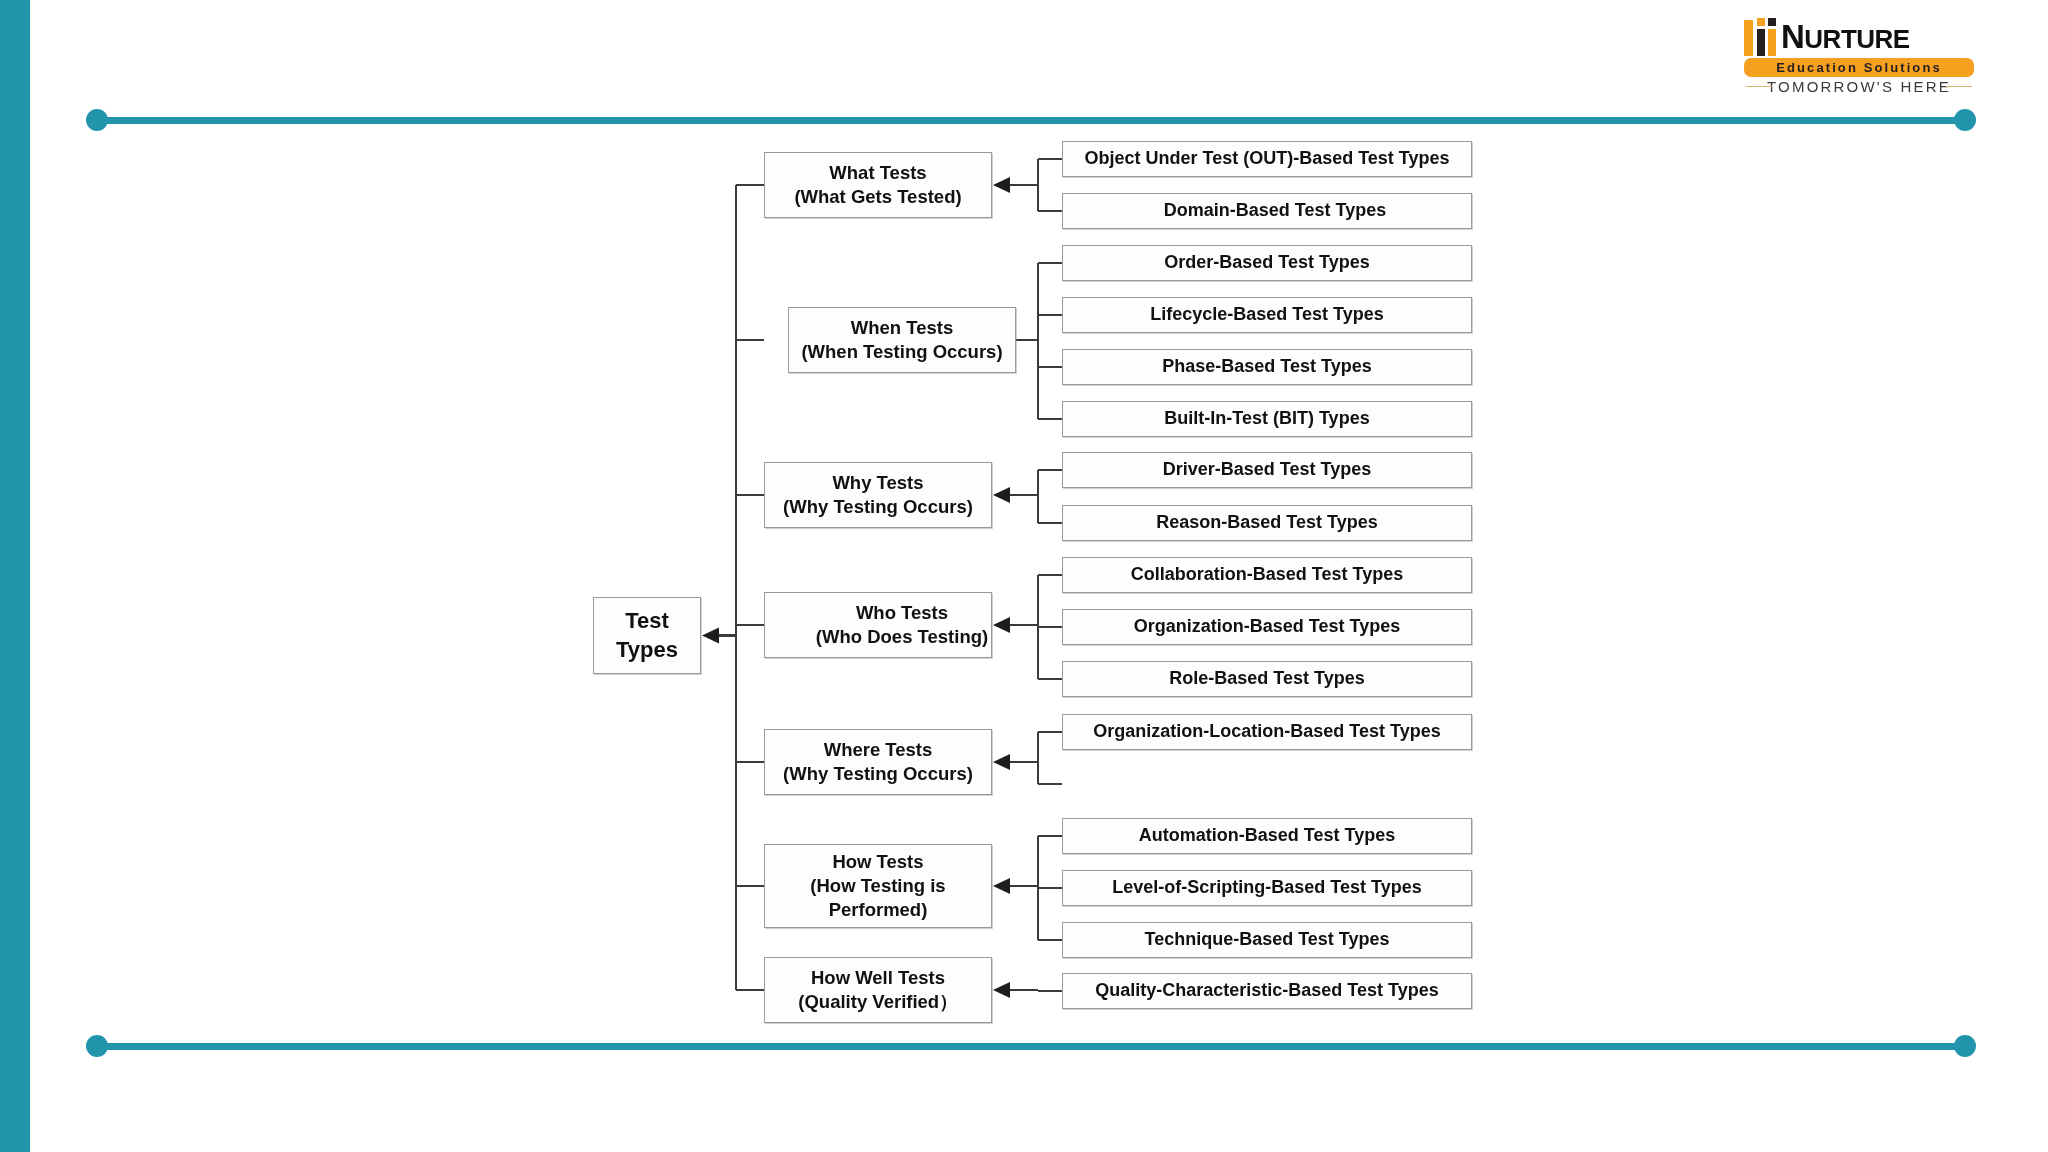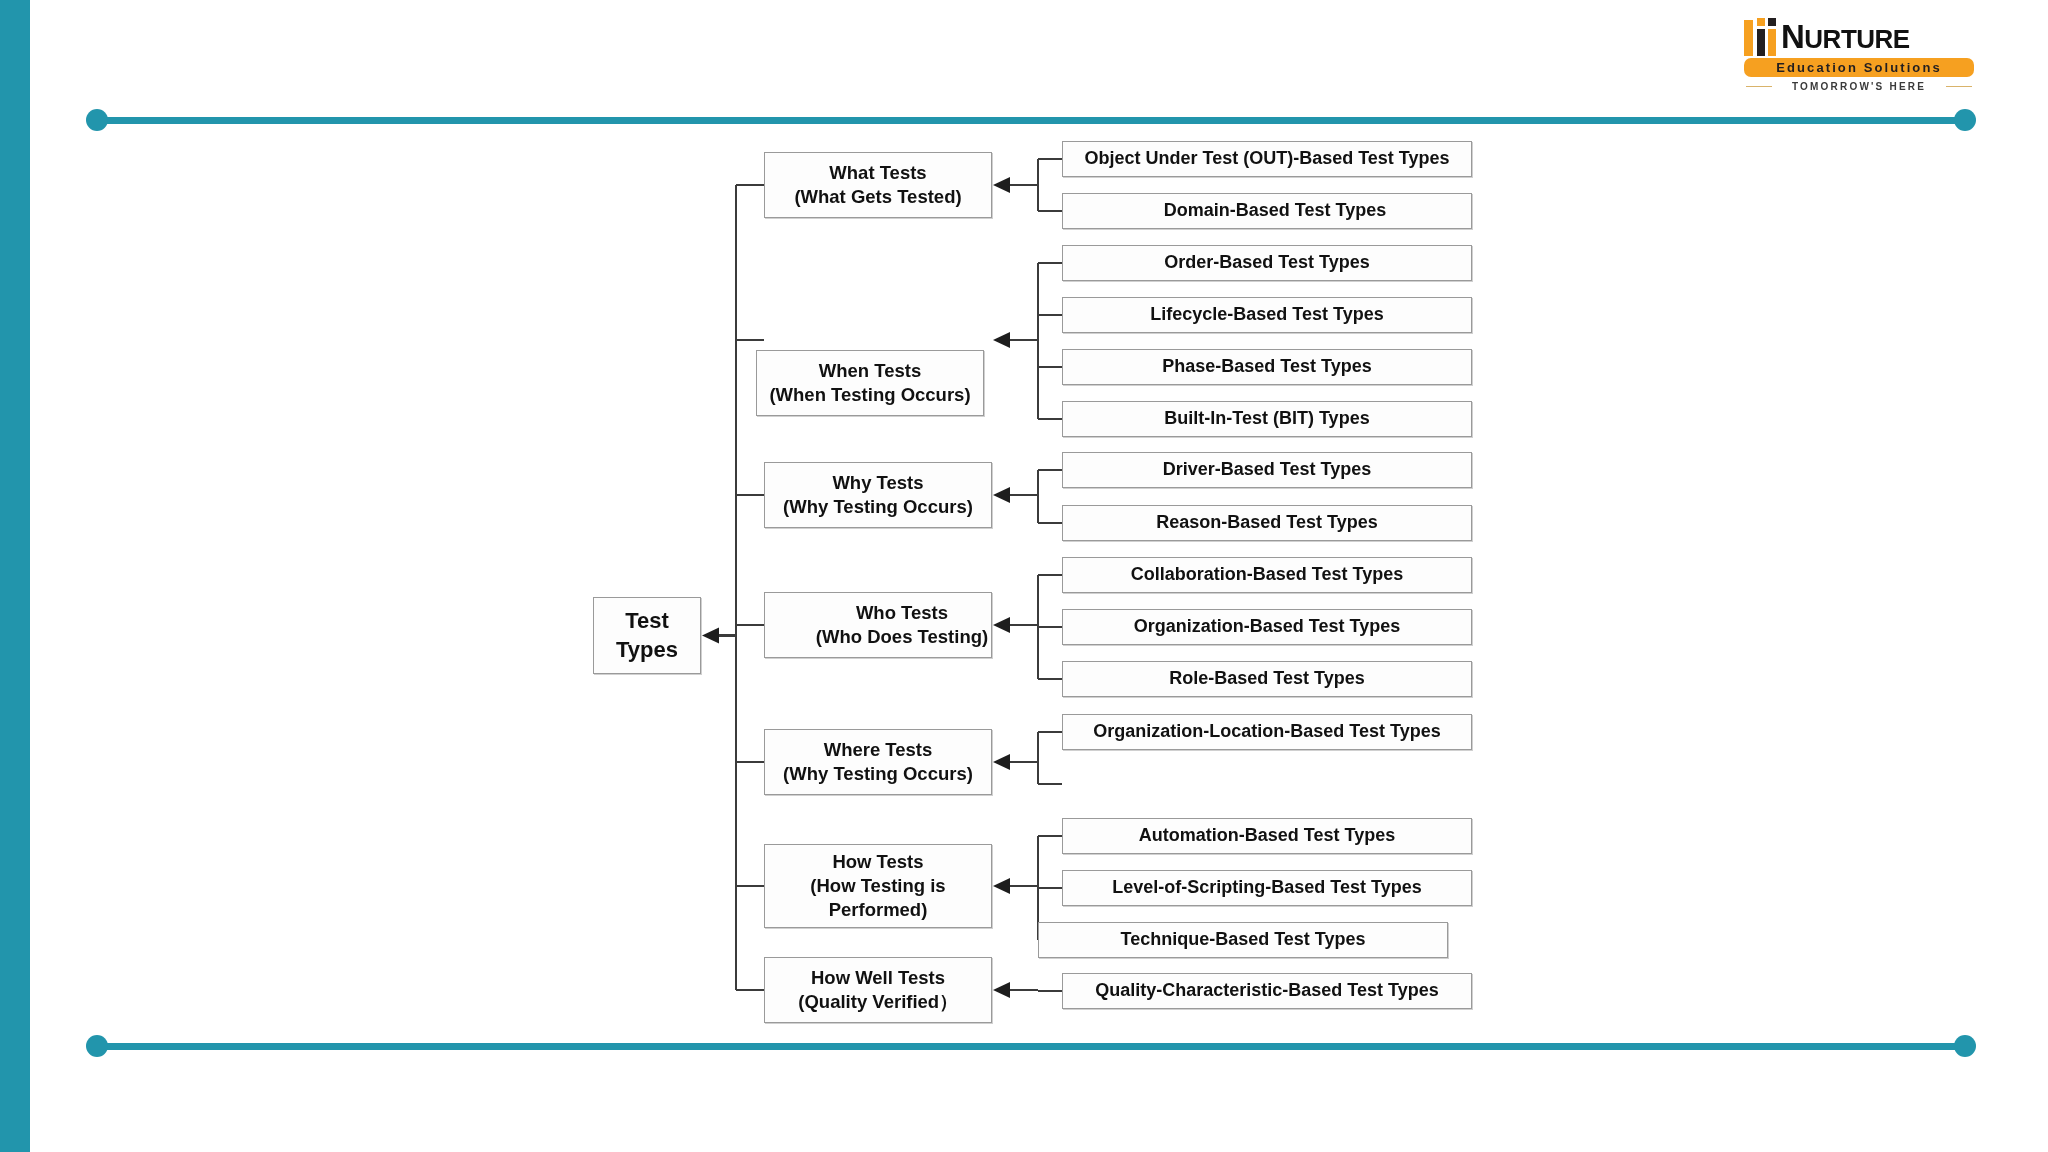--- a/index.html
+++ b/index.html
@@ -24,21 +24,21 @@
   .logo-bar2{left:13px;width:8px;height:27px;}
   .logo-bar2 .dot{position:absolute;top:-11px;left:0;width:8px;height:8px;}
   .logo-bar3{left:24px;width:8px;height:27px;}
   .logo-bar3 .dot{position:absolute;top:-11px;left:0;width:8px;height:8px;}
   .logo-word{font-size:33px;line-height:33px;font-weight:700;letter-spacing:-0.5px;color:#111;}
   .logo-word .cap{font-size:33px;}
   .logo-word .sc{font-size:26px;}
   .logo-band{margin-top:2px;height:19px;display:flex;align-items:center;justify-content:center;border-radius:7px;}
   .logo-band span{font-size:13px;font-weight:700;letter-spacing:2.1px;color:#231f20;}
   .logo-tag{margin-top:2px;height:14px;display:flex;align-items:center;justify-content:center;position:relative;}
-  .logo-tag span{font-size:10px;font-weight:700;letter-spacing:2.2px;color:#3a3a3a;}
+  .logo-tag span{font-size:15px;font-weight:400;letter-spacing:2.2px;color:#3a3a3a;}
   .logo-tag .ln{position:absolute;top:7px;height:1px;background:#d9b36a;width:26px;}
   .logo-tag .ln.l{left:2px;}
   .logo-tag .ln.r{right:2px;}
 
   
   #diagram{position:absolute;left:0;top:0;width:2048px;height:1152px;}
   #wires{position:absolute;left:0;top:0;width:2048px;height:1152px;}
 
   .node{position:absolute;box-sizing:border-box;background:#fdfdfd;
         border:1.6px solid #9a9a9a;
@@ -154,21 +154,21 @@
       <div class="node leaf" style="left: 1062px; top: 141px; width: 410px; height: 36px;">
         <span class="lines">
           <span style="display: block;">Object Under Test (OUT)-Based Test Types</span>
         </span>
       </div>
       <div class="node leaf" style="left: 1062px; top: 193px; width: 410px; height: 36px; padding-left: 16px;">
         <span class="lines">
           <span style="display: block;">Domain-Based Test Types</span>
         </span>
       </div>
-      <div class="node branch" style="left: 756px; top: 307px; width: 228px; height: 66px; margin-top: 43px;">
+      <div class="node branch" style="left: 788px; top: 307px; width: 228px; height: 66px;">
         <span class="lines">
           <span style="display: block;">When Tests</span>
           <span style="display: block;">(When Testing Occurs)</span>
         </span>
       </div>
       <div class="node leaf" style="left: 1062px; top: 245px; width: 410px; height: 36px;">
         <span class="lines">
           <span style="display: block;">Order-Based Test Types</span>
         </span>
       </div>
@@ -245,21 +245,21 @@
       <div class="node leaf" style="left: 1062px; top: 818px; width: 410px; height: 36px;">
         <span class="lines">
           <span style="display: block;">Automation-Based Test Types</span>
         </span>
       </div>
       <div class="node leaf" style="left: 1062px; top: 870px; width: 410px; height: 36px;">
         <span class="lines">
           <span style="display: block;">Level-of-Scripting-Based Test Types</span>
         </span>
       </div>
-      <div class="node leaf" style="left: 1038px; top: 922px; width: 410px; height: 36px;">
+      <div class="node leaf" style="left: 1062px; top: 922px; width: 410px; height: 36px;">
         <span class="lines">
           <span style="display: block;">Technique-Based Test Types</span>
         </span>
       </div>
       <div class="node branch" style="left: 764px; top: 957px; width: 228px; height: 66px;">
         <span class="lines">
           <span style="display: block;">How Well Tests</span>
           <span style="display: block;">(Quality Verified）</span>
         </span>
       </div>

